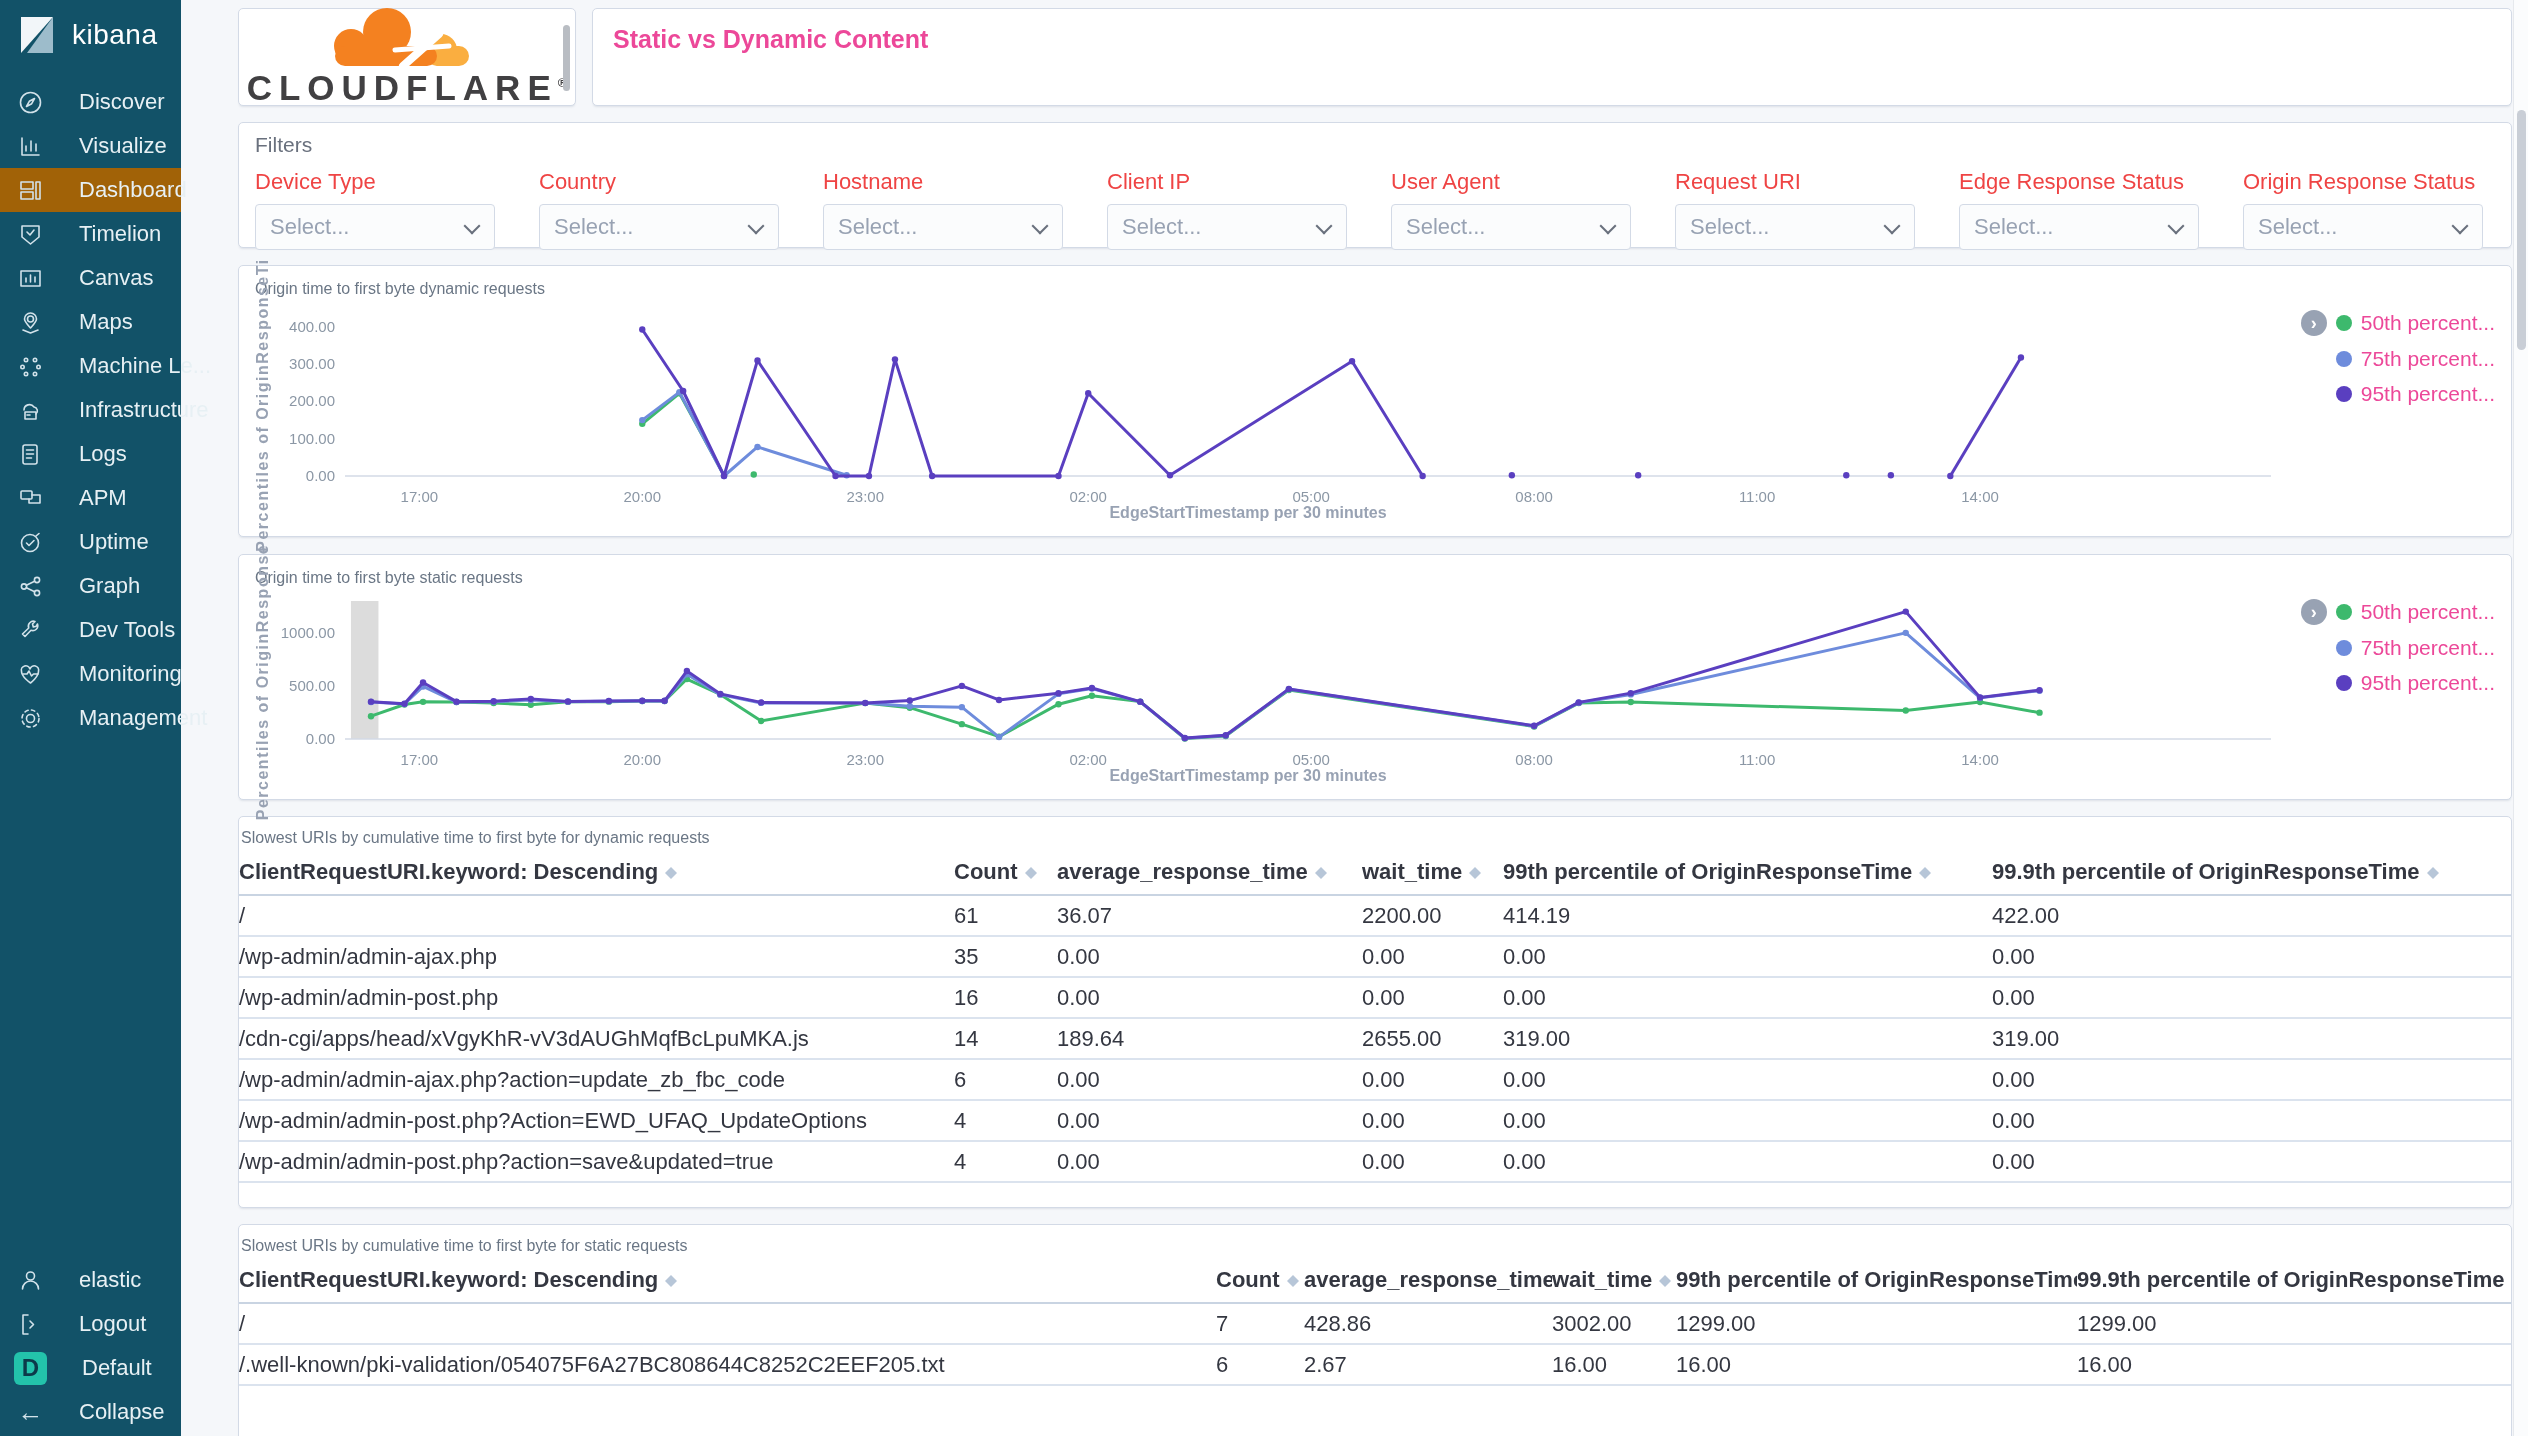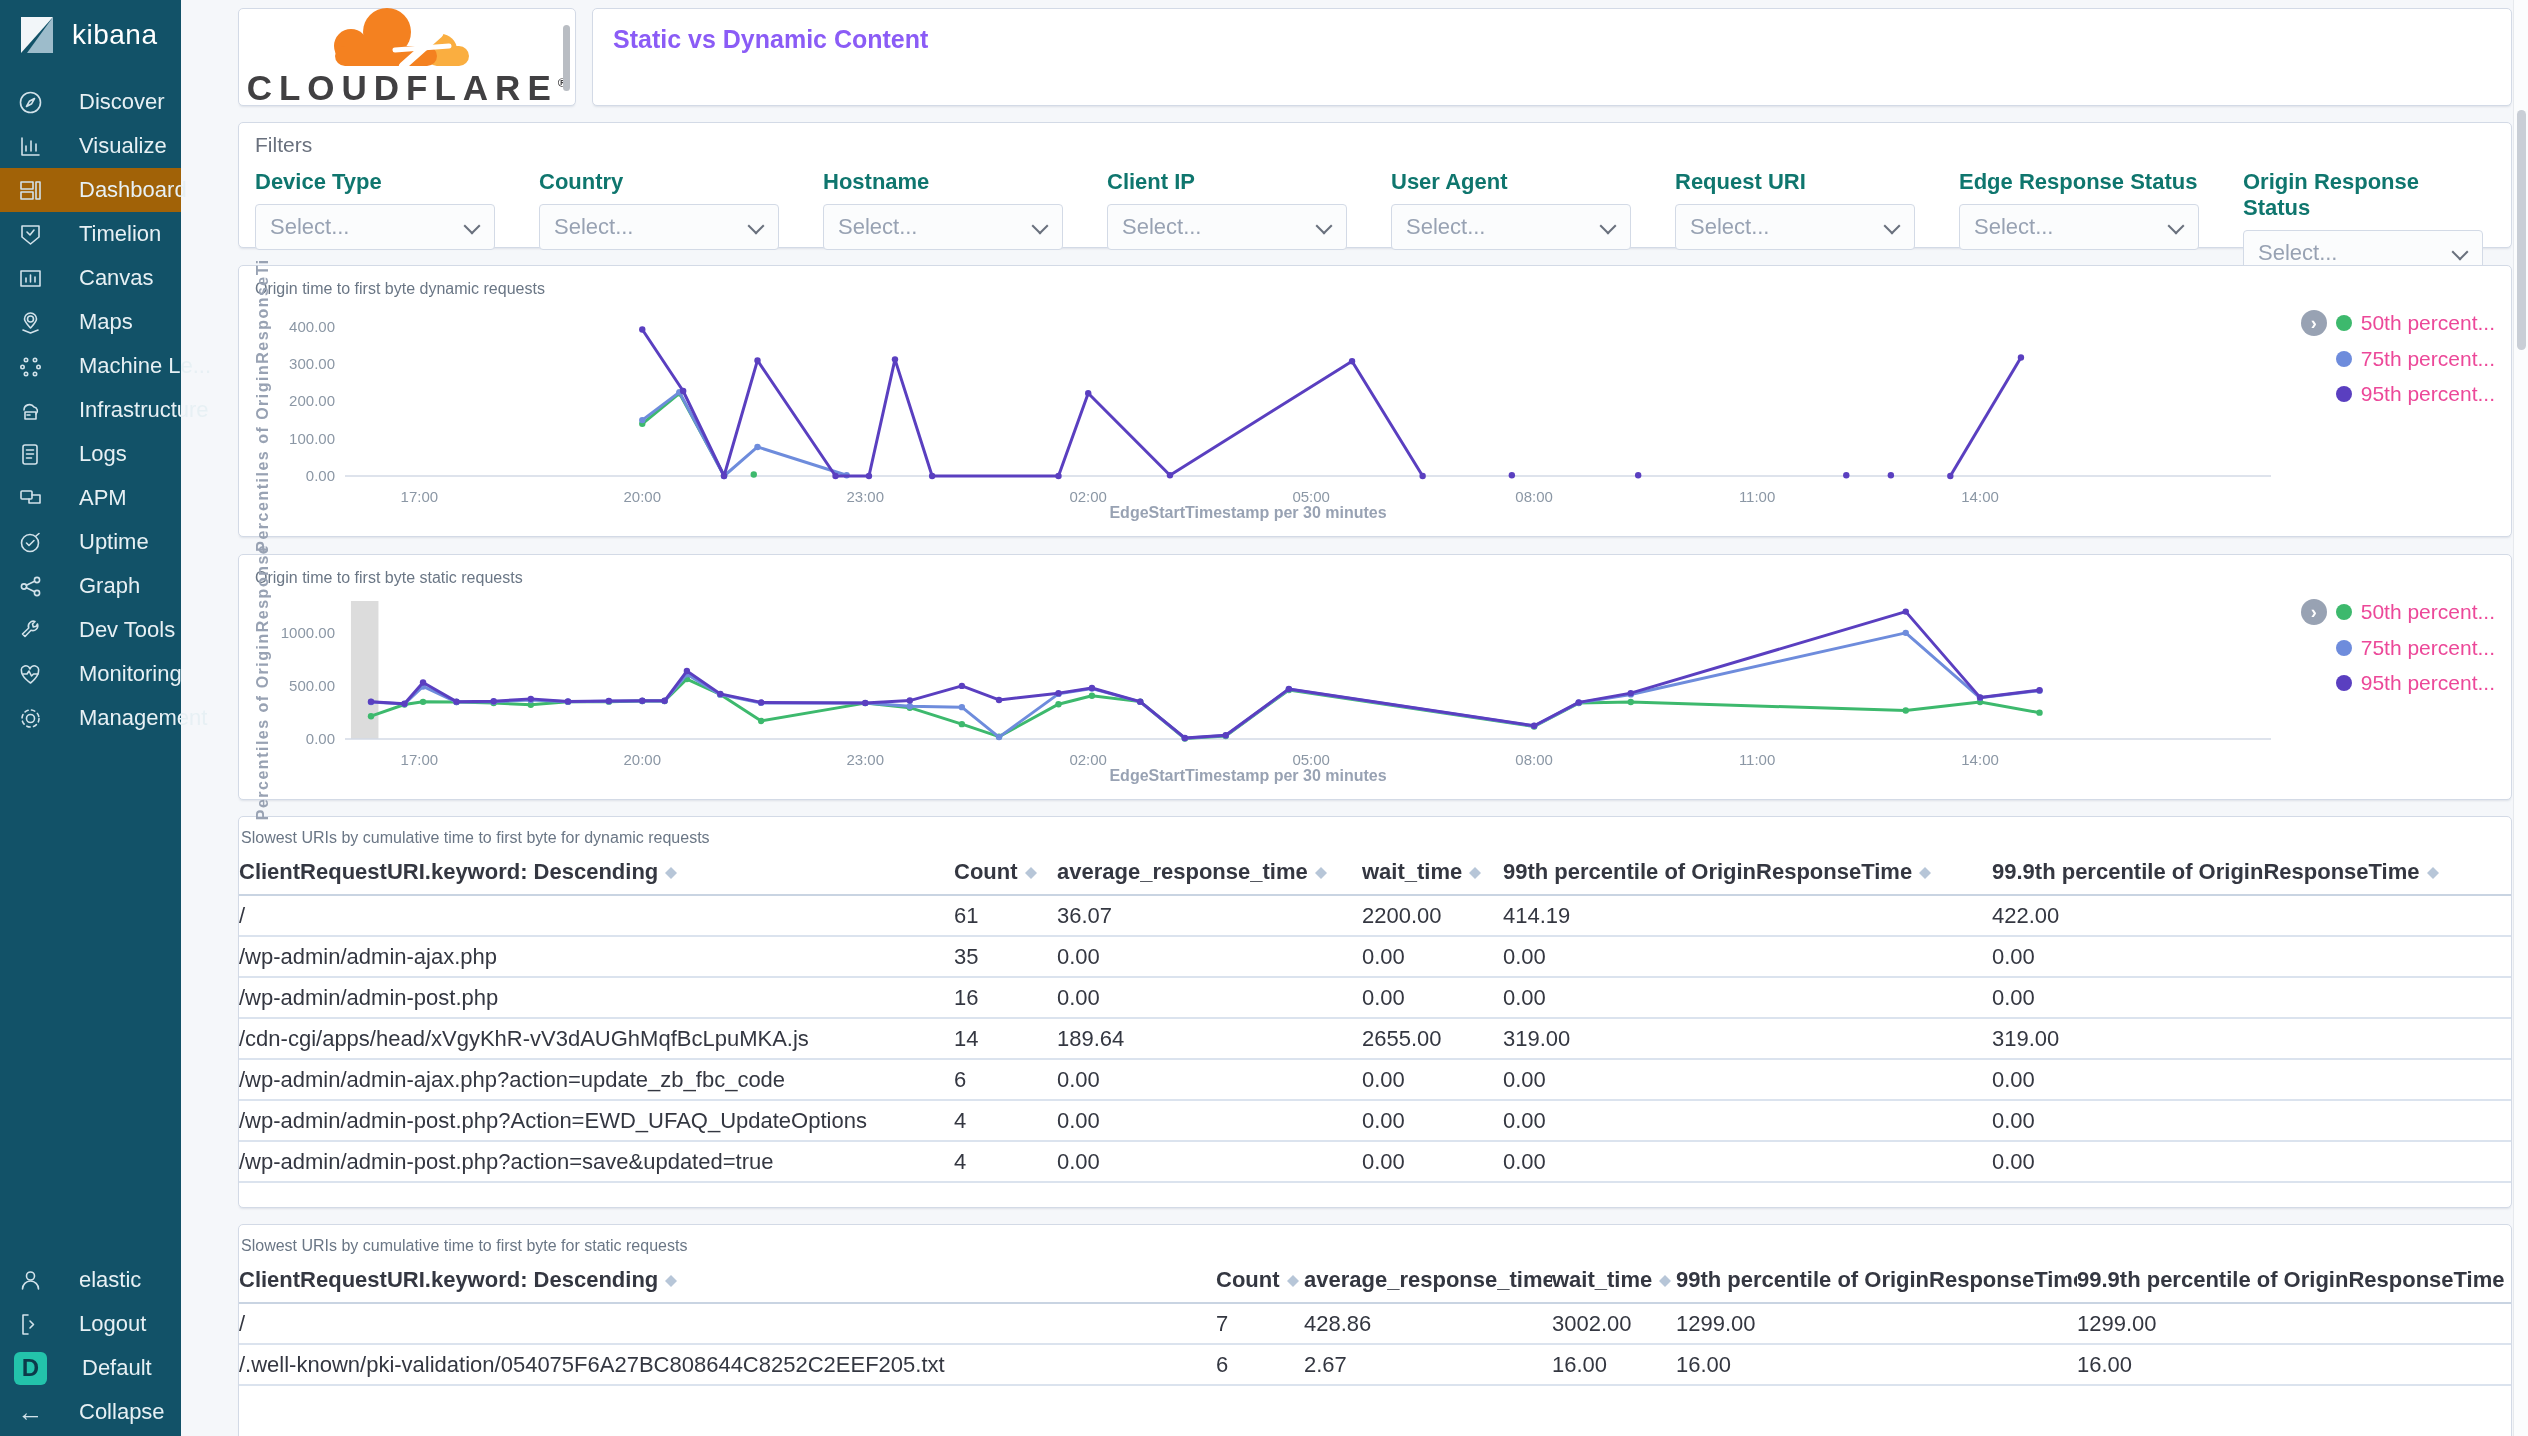--- a/index.html
+++ b/index.html
@@ -26,28 +26,28 @@
   .main{position:absolute;left:181px;top:0;width:2347px;height:1436px;padding:8px 16px 0 57px;}
   .panel{background:#fff;border:1px solid #d3dae6;border-radius:5px;
     box-shadow:0 2px 2px -1px rgba(152,162,179,.25);}
 
   .toprow{display:flex;gap:16px;height:98px}
   .brand-panel{width:338px;position:relative;display:flex;flex-direction:column;align-items:center;justify-content:center;padding:6px 0}
   .brand-word{font-size:35px;font-weight:800;letter-spacing:7px;color:#414042;margin-top:-4px}
   .brand-word sup{font-size:13px;letter-spacing:0}
   .mini-scroll{position:absolute;right:5px;top:16px;width:7px;height:66px;background:#b9bdc3;border-radius:4px}
   .title-panel{flex:1;padding:16px 20px}
-  .dash-title{font-size:25px;font-weight:bold;color:#8b5cf6}
+  .dash-title{font-size:25px;font-weight:bold;color:#ec4899}
 
   
   .filters-panel{margin-top:16px;height:126px;padding:10px 16px}
   .filters-label{font-size:21px;color:#69707d;margin-bottom:12px}
   .filter-row{display:flex;gap:44px}
   .fgroup{width:240px}
-  .flabel{font-size:22px;font-weight:bold;color:#0f766e;margin-bottom:9px}
+  .flabel{font-size:22px;font-weight:normal;color:#ef4444;margin-bottom:9px}
   .fselect{position:relative;height:46px;background:#fbfcfd;border:1px solid #d3dae6;border-radius:4px;
     display:flex;align-items:center;padding:0 14px;cursor:pointer}
   .fplaceholder{font-size:22px;color:#98a2b3}
   .chev{position:absolute;right:16px;top:15px;width:12px;height:12px;border-right:2px solid #69707d;
     border-bottom:2px solid #69707d;transform:rotate(45deg)}
 
   
   .chart-panel{margin-top:17px;padding:10px 14px;position:relative}
   .chart1{height:272px}
   .chart2{height:246px}

